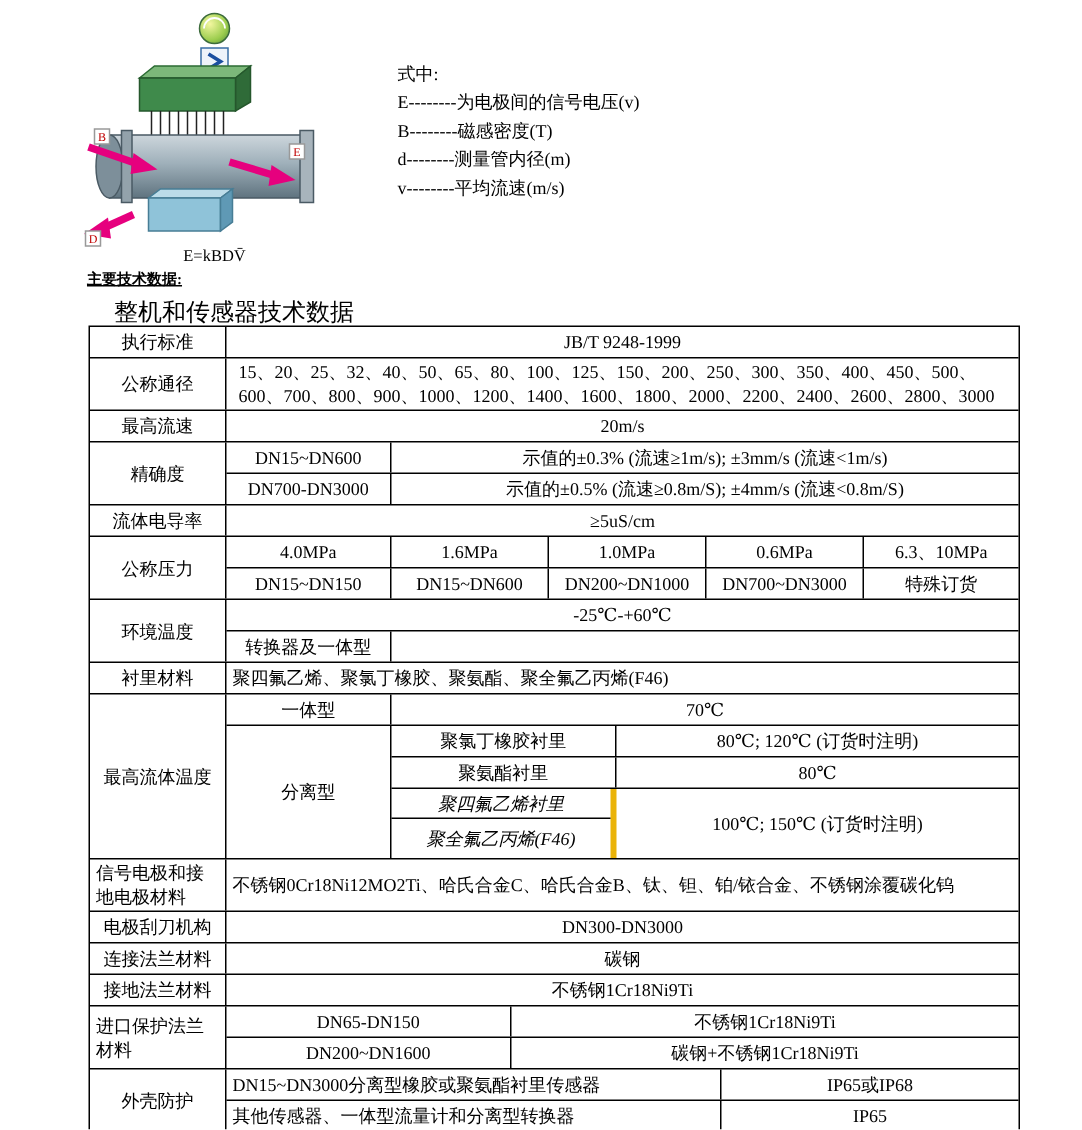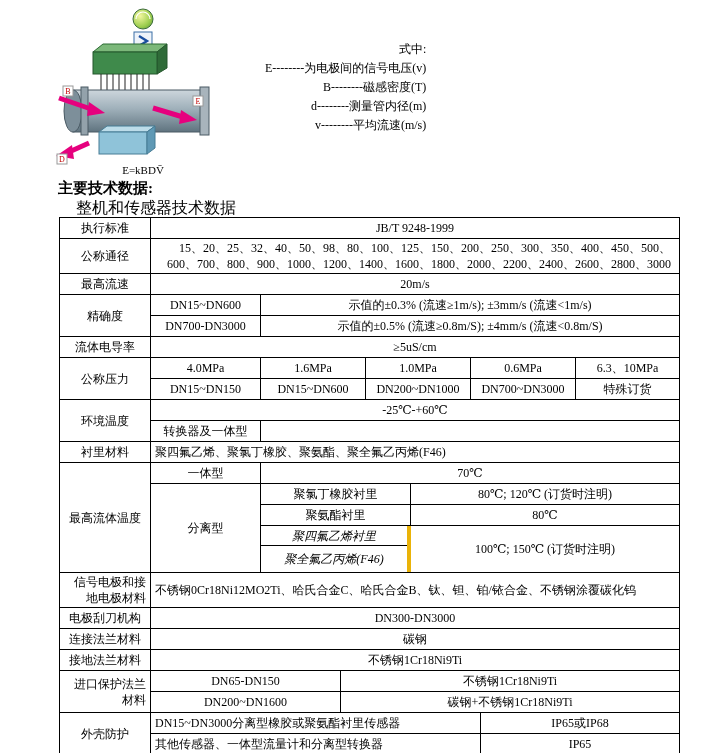--- a/index.html
+++ b/index.html
@@ -5,32 +5,32 @@
   html,body{margin:0;padding:0;background:#fff;}
   body{width:721px;height:753px;position:relative;color:#000;
        font-family:"Liberation Serif","DejaVu Serif",serif;}
   .page{position:relative;width:721px;height:753px;overflow:hidden;background:#fff;}
 
   
   .diagram{position:absolute;left:55px;top:4px;width:172px;height:176px;}
 
   
   .legend{position:absolute;left:265px;top:40px;font-size:12px;line-height:19px;}
-  .legend div{white-space:nowrap;text-align:right;}
-
-  
-  .h-main{position:absolute;left:58px;top:179px;font-size:15px;font-weight:bold;}
+  .legend div{white-space:nowrap;}
+
+  
+  .h-main{position:absolute;left:58px;top:179px;font-size:10px;font-weight:bold;text-decoration:underline;}
   .h-sub{position:absolute;left:76px;top:198px;font-size:16px;}
 
   
   .tbl{position:absolute;left:59px;top:217px;width:621px;border:1px solid #000;
        font-size:12px;background:#fff;box-sizing:border-box;}
   .row{display:flex;border-top:1px solid #000;}
   .row:first-child{border-top:none;}
-  .cell{display:flex;align-items:center;justify-content:center;text-align:right;
+  .cell{display:flex;align-items:center;justify-content:center;text-align:left;
         min-height:20px;padding:1px 4px;box-sizing:border-box;line-height:16px;}
   .lab{flex:0 0 91px;width:91px;border-right:1px solid #000;}
   .flex1{flex:1;min-width:0;}
   .sub{flex:1;display:flex;flex-direction:column;min-width:0;}
   .subrow{display:flex;border-top:1px solid #000;flex:1;}
   .subrow:first-child{border-top:none;}
   .c110{flex:0 0 110px;border-right:1px solid #000;}
   .c105{flex:0 0 105px;border-right:1px solid #000;}
   .c150{flex:0 0 150px;border-right:1px solid #000;}
   .c190{flex:0 0 190px;border-right:1px solid #000;}
@@ -135,21 +135,21 @@
 
   <div class="tbl">
 
     <div class="row">
       <div class="cell lab">执行标准</div>
       <div class="cell flex1">JB/T 9248-1999</div>
     </div>
 
     <div class="row">
       <div class="cell lab">公称通径</div>
-      <div class="cell flex1 wrap2">15、20、25、32、40、50、98、80、100、125、150、200、250、300、350、400、450、500、600、700、800、900、1000、1200、1400、1600、1800、2000、2200、2400、2600、2800、3000</div>
+      <div class="cell flex1 wrap2">15、20、25、32、40、50、65、80、100、125、150、200、250、300、350、400、450、500、600、700、800、900、1000、1200、1400、1600、1800、2000、2200、2400、2600、2800、3000</div>
     </div>
 
     <div class="row">
       <div class="cell lab">最高流速</div>
       <div class="cell flex1">20m/s</div>
     </div>
 
     <div class="row">
       <div class="cell lab">精确度</div>
       <div class="sub">

